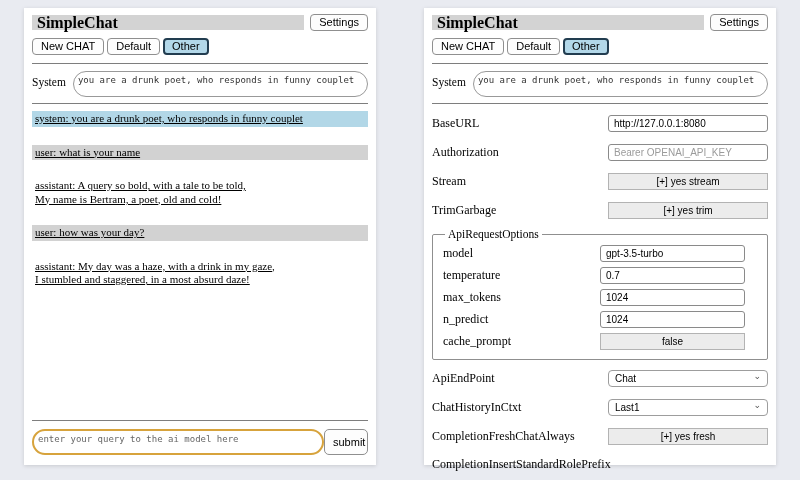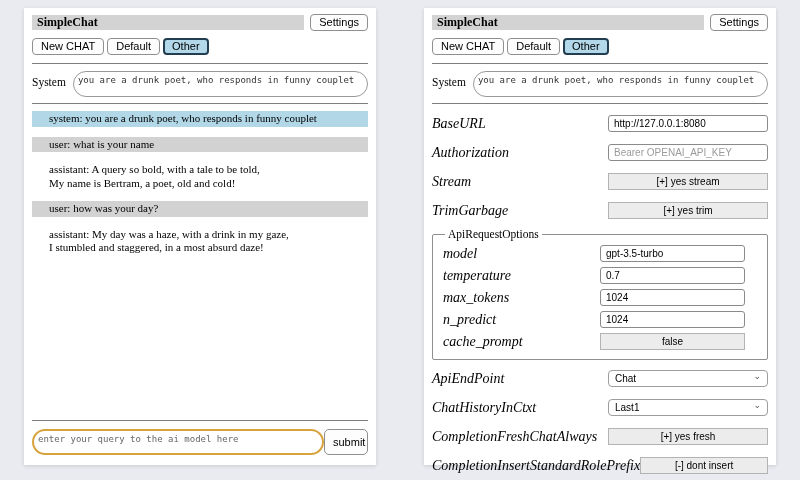--- a/index.html
+++ b/index.html
@@ -16,21 +16,21 @@
     background:#ffffff;
     padding:6px 8px 8px 8px;
     display:flex; flex-direction:column;
     box-shadow:0 1px 4px rgba(0,0,0,0.14);
   }
 
   
   .header-row { display:flex; gap:6px; align-items:center; }
   .title-bar {
     flex:1; background:#d3d3d3; color:#000;
-    font-weight:bold; font-size:12px; line-height:13px;
+    font-weight:bold; font-size:16px; line-height:13px;
     padding:1px 5px;
   }
   .btn {
     font-family:"Liberation Sans", sans-serif;
     font-size:11px; color:#000;
     background:#fdfdfd; border:1px solid #8f8f8f; border-radius:4px;
     padding:1px 8px; line-height:13px; cursor:pointer; white-space:nowrap;
   }
   .session-row { display:flex; gap:3px; margin:7px 0 3px 0; }
   .session-btn.active {
@@ -46,39 +46,39 @@
     font-family:"DejaVu Sans Mono", monospace; font-size:9px; color:#333;
     border:1px solid #999; border-radius:13px;
     padding:3px 4px; resize:none; overflow:hidden; outline:none;
   }
   .system-input { flex:1; height:26px; }
 
   
   .chat-list { margin-top:2px; }
   .msg {
     font-size:11px; line-height:13.5px;
-    padding:1px 17px; margin-bottom:10px;
-    white-space:pre-line; color:#000;
+    padding:1px 3px; margin-bottom:18px;
+    white-space:pre-line; color:#000;text-decoration:underline;
   }
   .role-system   { background:#b2d7e7; }
   .role-user     { background:#d2d2d2; }
   .role-assistant{ background:transparent; }
 
   .spacer { flex:1; }
 
   
   .query-row { display:flex; align-items:stretch; margin:3px 0 2px 0; }
   .query-input { flex:1; height:26px; }
   .query-input.focused { border:2px solid #d7a33c; }
   .query-input::placeholder { color:#666; }
   .submit-btn { width:44px; border-radius:5px; font-size:11px; }
 
   
   .srow { display:flex; align-items:center; justify-content:space-between; margin:6px 0; }
-  .slabel { font-size:14px; color:#000;font-style:italic; }
+  .slabel { font-size:12px; color:#000; }
   .scontrol { width:160px; height:17px; }
   input.scontrol {
     font-family:"Liberation Sans", sans-serif; font-size:10px; color:#000;
     border:1px solid #8a8a8a; border-radius:3px; padding:1px 5px; outline:none;
   }
   input.scontrol::placeholder { color:#9b9b9b; }
   button.scontrol {
     font-family:"Liberation Sans", sans-serif; font-size:10px; color:#000;
     background:#ececec; border:1px solid #b3b3b3; border-radius:0;
     cursor:pointer; line-height:13px;
@@ -232,20 +232,19 @@
       </div>
     </div>
 
     <div class="srow">
       <span class="slabel">CompletionFreshChatAlways</span>
       <button class="scontrol">[+] yes fresh</button>
     </div>
 
     <div class="srow">
       <span class="slabel">CompletionInsertStandardRolePrefix</span>
-      <button class="scontrol">[-] dont insert</button>
     </div>
 
     <div class="spacer"></div>
 
   </div>
 
 </div>
 
 </body></html>

